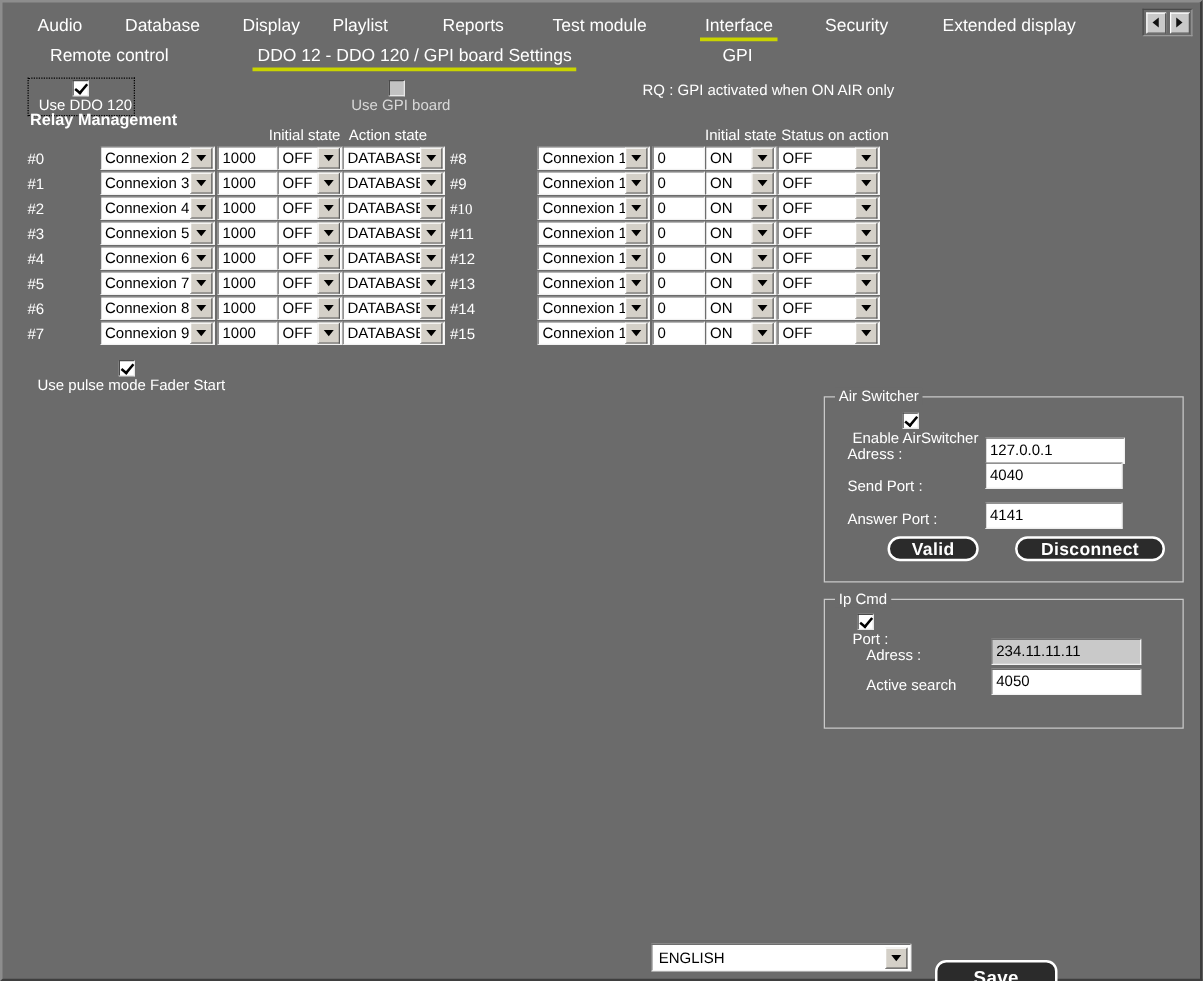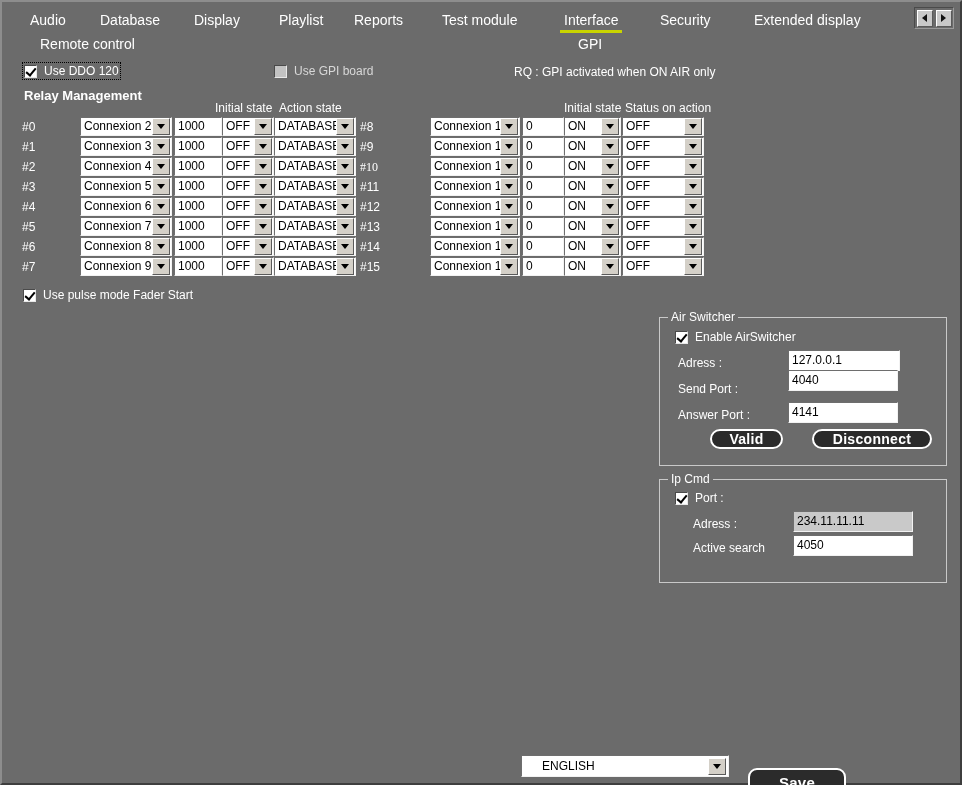--- a/index.html
+++ b/index.html
@@ -66,21 +66,21 @@
     border-right:1px solid #5a5a5a;
     border-bottom:1px solid #5a5a5a;
     display:flex; align-items:center; justify-content:center;
     cursor:pointer;
   }
   .navbtn .tri { width:0; height:0; }
   .tri-left  { border-top:4px solid transparent; border-bottom:4px solid transparent; border-right:5px solid #111; }
   .tri-right { border-top:4px solid transparent; border-bottom:4px solid transparent; border-left:5px solid #111; }
 
   
-  .cb-wrap { position:absolute; display:flex; align-items:center; cursor:pointer; }
+  .cb-wrap { position:absolute; display:flex; align-items:center; cursor:pointer;flex-direction:column; }
   .cbox {
     width:13px; height:13px;
     background:#ffffff;
     border-top:1px solid #4a4a4a;
     border-left:1px solid #4a4a4a;
     border-right:1px solid #e8e8e8;
     border-bottom:1px solid #e8e8e8;
     box-sizing:border-box;
     position:relative;
     flex:0 0 auto;
@@ -196,28 +196,29 @@
 </head>
 <body>
 
 <div class="app">
 
   <div class="tabbar">
 
     <div class="tab tab-row1" style="left:28px"><span>Audio</span></div>
     <div class="tab tab-row1" style="left:98px"><span>Database</span></div>
     <div class="tab tab-row1" style="left:192px"><span>Display</span></div>
-    <div class="tab tab-row1" style="left:277px"><span>Playlist</span></div>
+    <div class="tab tab-row1" style="left:264px"><span>Playlist</span></div>
     <div class="tab tab-row1" style="left:352px"><span>Reports</span></div>
     <div class="tab tab-row1" style="left:440px"><span>Test module</span></div>
     <div class="tab tab-row1 active" style="left:562px"><span>Interface</span></div>
     <div class="tab tab-row1" style="left:658px"><span>Security</span></div>
     <div class="tab tab-row1" style="left:752px"><span>Extended display</span></div>
 
     <div class="tab tab-row2" style="left:38px"><span>Remote control</span></div>
+    <div class="tab tab-row2 active" style="left:204px"><span>DDO 12 - DDO 120 / GPI board Settings</span></div>
     <div class="tab tab-row2" style="left:576px"><span>GPI</span></div>
 
     <div class="navarrows">
       <div class="navbtn">
           <span class="tri tri-left"></span>
         </div>
       <div class="navbtn">
           <span class="tri tri-right"></span>
         </div>
     </div>
@@ -644,21 +645,21 @@
       <span class="txt">234.11.11.11</span>
     </div>
 
     <div class="lbl" style="left:33px; top:61px;">Active search</div>
     <div class="ctl" style="left:133px; top:55px; width:120px; height:21px;">
       <span class="txt">4050</span>
     </div>
   </div>
 
   <div class="langsel" style="left:519px; top:753px; width:208px; height:22px;">
-    <span class="txt" style="padding-left:20px;flex:1 1 auto;white-space:nowrap;overflow:hidden;">ENGLISH</span>
+    <span class="txt" style="padding-left:5px;flex:1 1 auto;white-space:nowrap;overflow:hidden;">ENGLISH</span>
     <span class="arrow-btn" style="margin-right:2px;">
         <span class="dn"></span>
       </span>
   </div>
 
   <div class="pill big" style="left:746px; top:750px; width:98px; height:29px;">Save</div>
 
 </div>
 
 </body></html>

